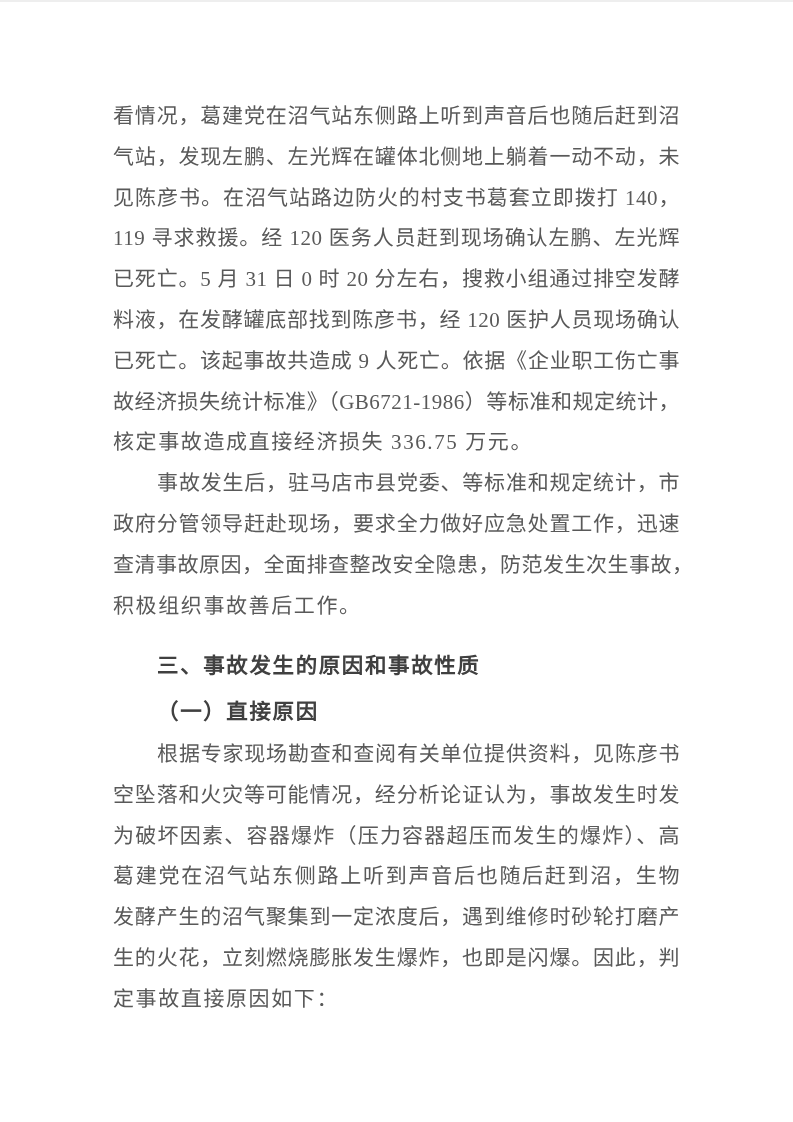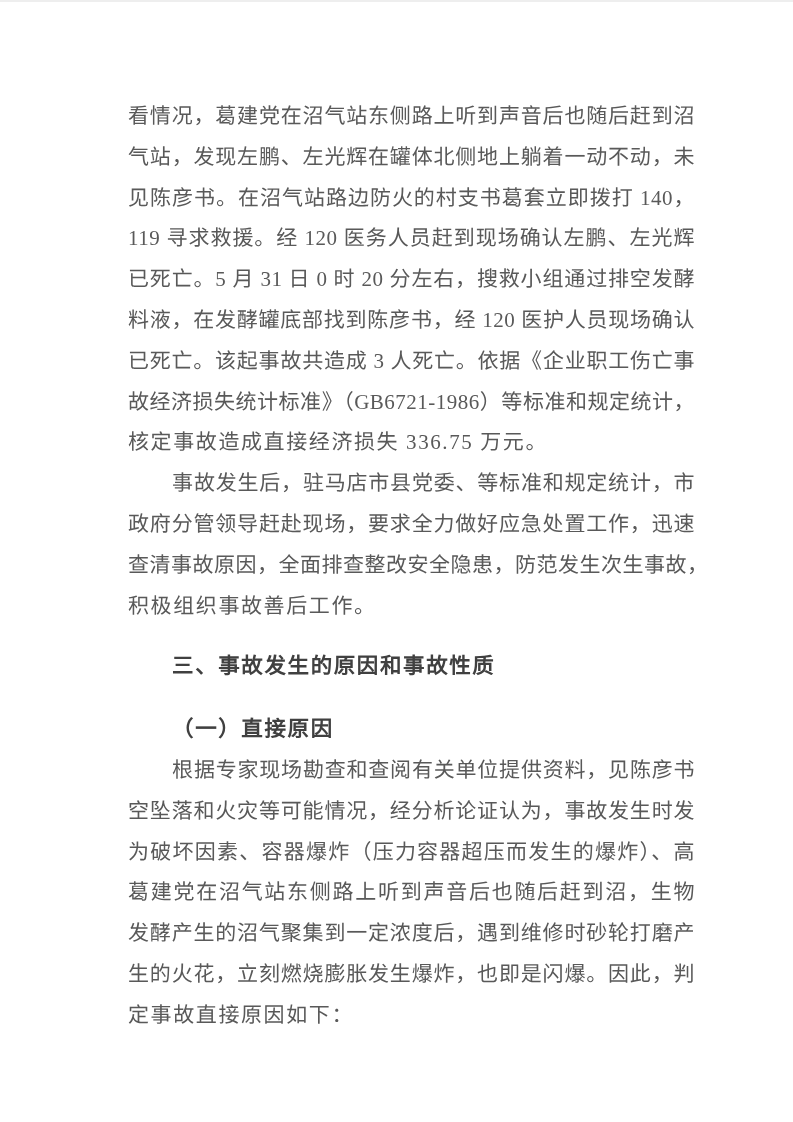--- a/index.html
+++ b/index.html
@@ -15,21 +15,21 @@
     height:1122px;
     margin:0 auto;
     background:var(--page-bg);
     border-top:2px solid var(--page-edge);
     box-sizing:border-box;
     overflow:hidden;
     font-family:"Liberation Serif","DejaVu Serif",serif;
   }
   .content{
     position:absolute;
-    left:128px;
+    left:113px;
     top:94px;
     width:567px;
     color:var(--body-text);
   }
   .para{margin:0;padding:0;}
   .line{
     font-size:21px;
     height:40.8px;
     line-height:40.8px;
     letter-spacing:0.5px;
@@ -53,37 +53,37 @@
     text-indent:2.05em;
     letter-spacing:1.6px;
     white-space:nowrap;
     overflow:hidden;
   }
   .heading.h1{
     font-family:"Liberation Sans","DejaVu Sans",sans-serif;
     margin-top:20px;
   }
   .heading.h2{
-    font-family:Liberation Serif, serif;
-    margin-top:22px;
+    font-family:Liberation Mono, monospace;
+    margin-top:6px;
   }
 </style>
 </head>
 <body>
 
 <div class="page">
   <div class="content">
       <div class="para">
         <div class="line">看情况，葛建党在沼气站东侧路上听到声音后也随后赶到沼</div>
         <div class="line">气站，发现左鹏、左光辉在罐体北侧地上躺着一动不动，未</div>
         <div class="line">见陈彦书。在沼气站路边防火的村支书葛套立即拨打 140，</div>
         <div class="line">119 寻求救援。经 120 医务人员赶到现场确认左鹏、左光辉</div>
         <div class="line">已死亡。5 月 31 日 0 时 20 分左右，搜救小组通过排空发酵</div>
         <div class="line">料液，在发酵罐底部找到陈彦书，经 120 医护人员现场确认</div>
-        <div class="line">已死亡。该起事故共造成 3 人死亡。依据《企业职工伤亡事</div>
+        <div class="line">已死亡。该起事故共造成 9 人死亡。依据《企业职工伤亡事</div>
         <div class="line">故经济损失统计标准》（GB6721-1986）等标准和规定统计，</div>
         <div class="line last">核定事故造成直接经济损失 336.75 万元。</div>
       </div>
       <div class="para indent">
         <div class="line">事故发生后，驻马店市县党委、等标准和规定统计，市</div>
         <div class="line">政府分管领导赶赴现场，要求全力做好应急处置工作，迅速</div>
         <div class="line">查清事故原因，全面排查整改安全隐患，防范发生次生事故，</div>
         <div class="line last">积极组织事故善后工作。</div>
       </div>
       <div class="heading h1">三、事故发生的原因和事故性质</div>

